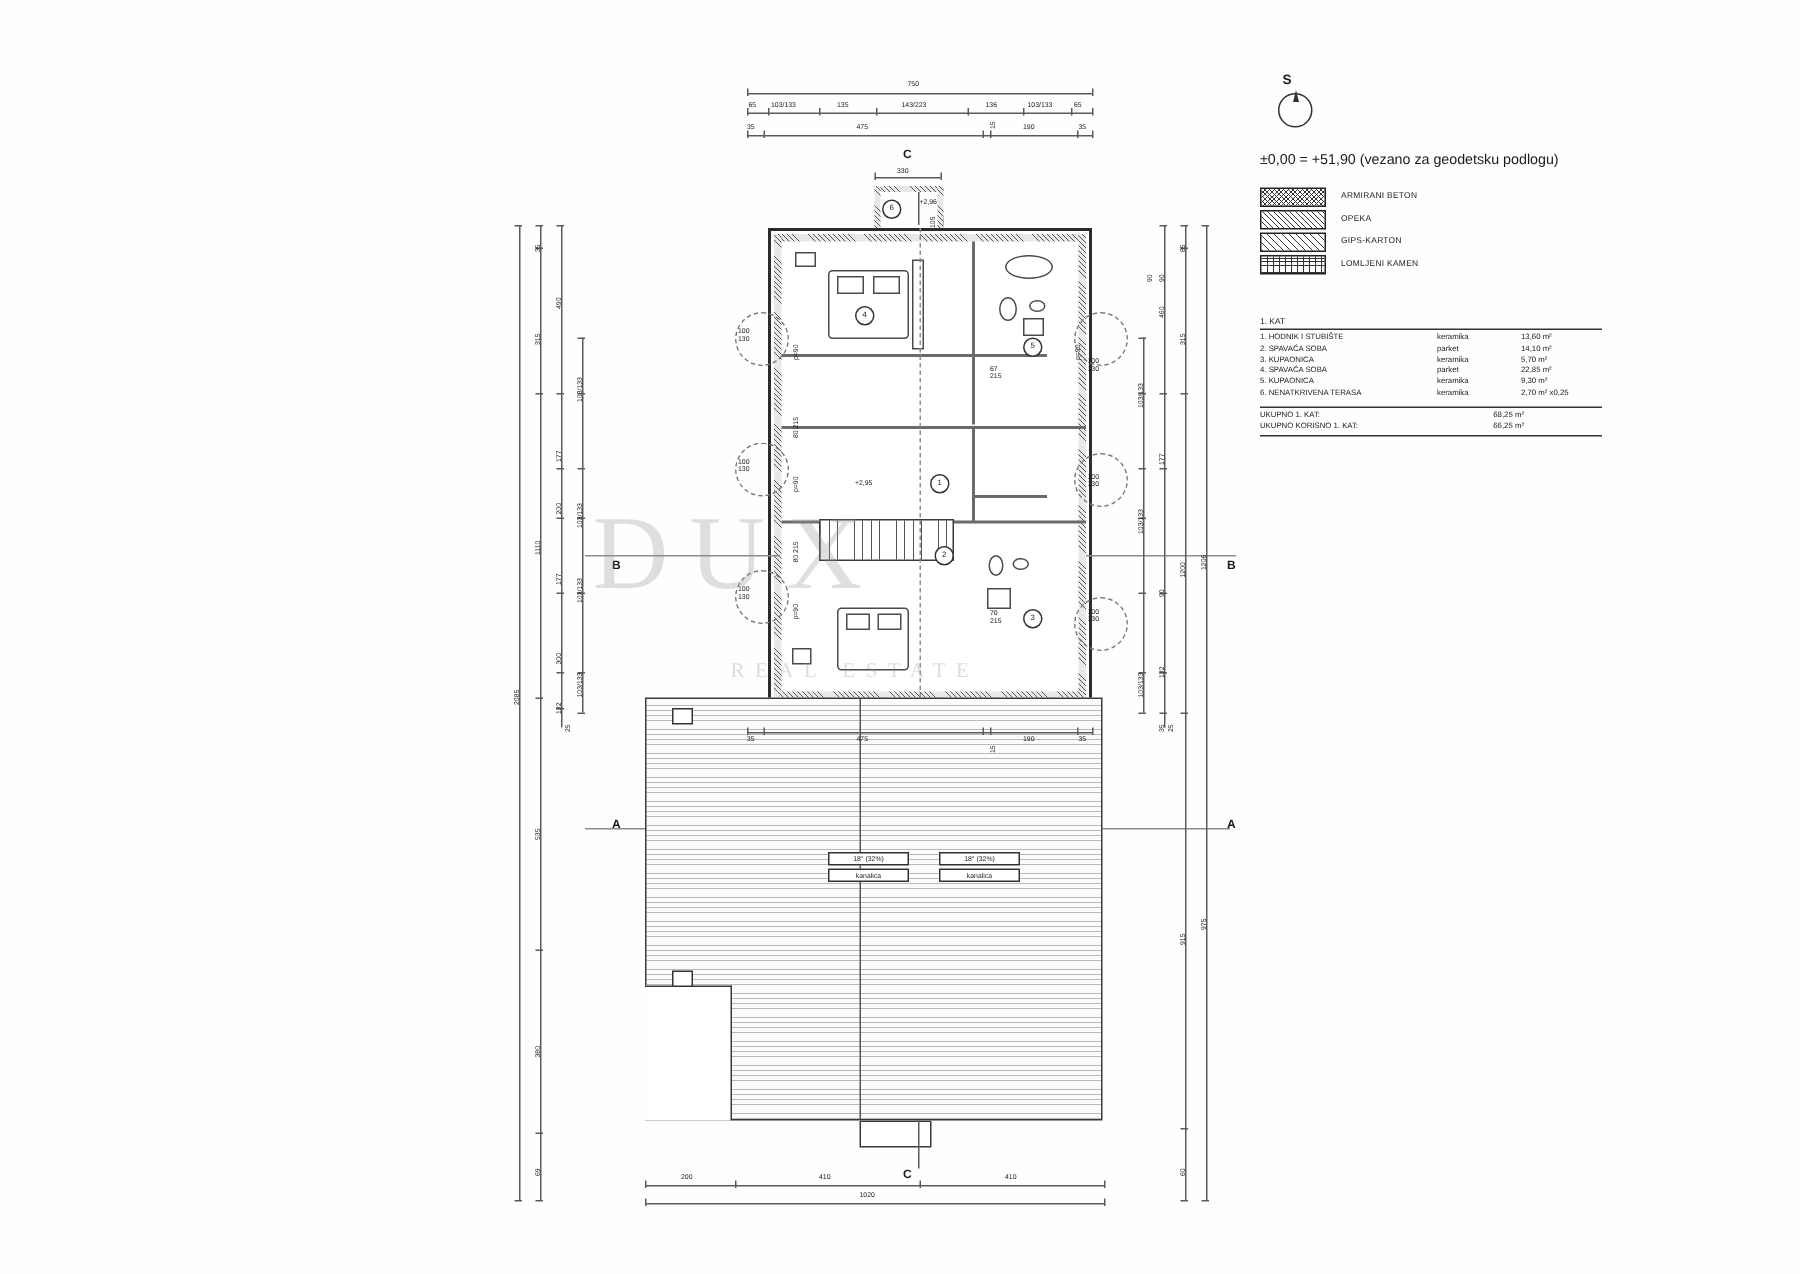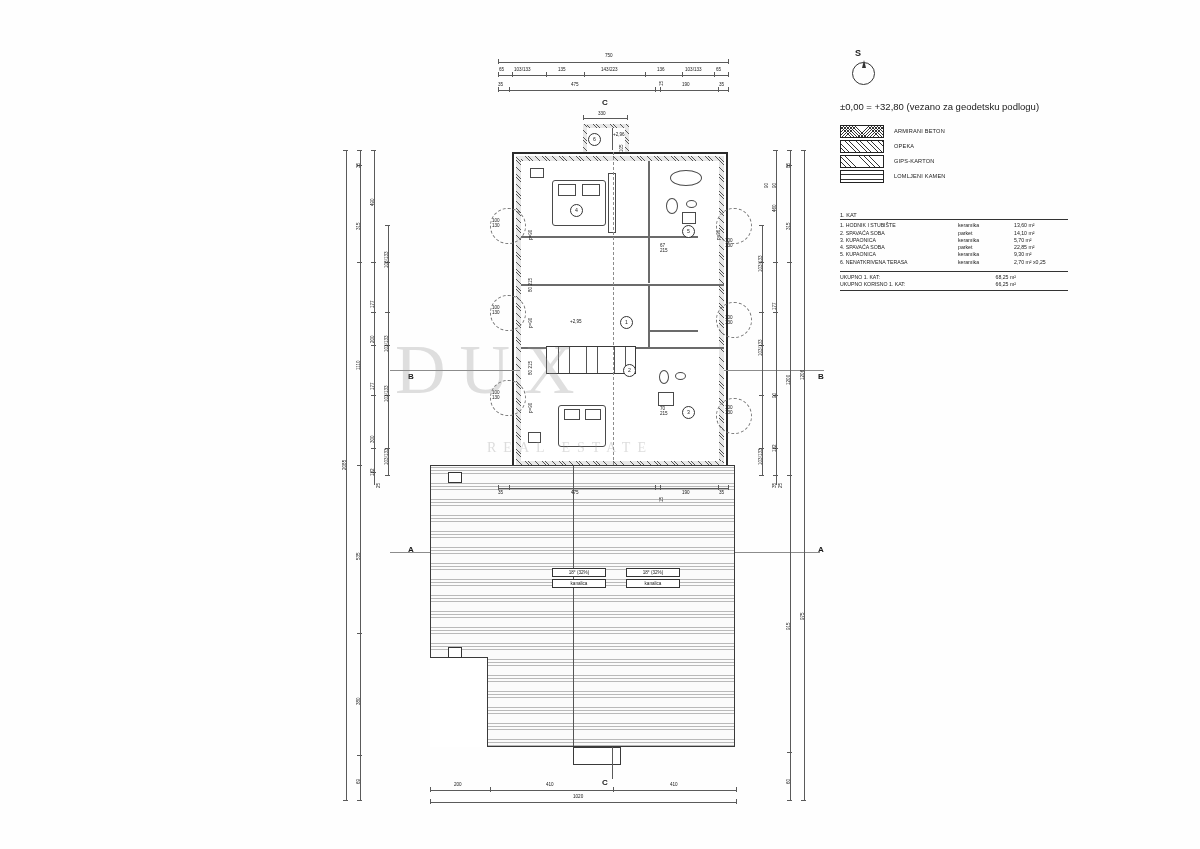--- a/index.html
+++ b/index.html
@@ -345,21 +345,21 @@
 <body>
 
 <div class="sheet">
 
   <div id="north-symbol">
     <div class="n-letter">S</div>
     <div class="circle"></div>
     <div class="needle"></div>
   </div>
 
-  <div id="elevation-note">±0,00 = +32,80 (vezano za geodetsku podlogu)</div>
+  <div id="elevation-note">±0,00 = +51,90 (vezano za geodetsku podlogu)</div>
 
   <div id="material-legend">
     <div class="row">
       <div class="swatch hatch-armirani"></div>
       <div class="txt">ARMIRANI BETON</div>
     </div>
     <div class="row">
       <div class="swatch hatch-opeka"></div>
       <div class="txt">OPEKA</div>
     </div>

